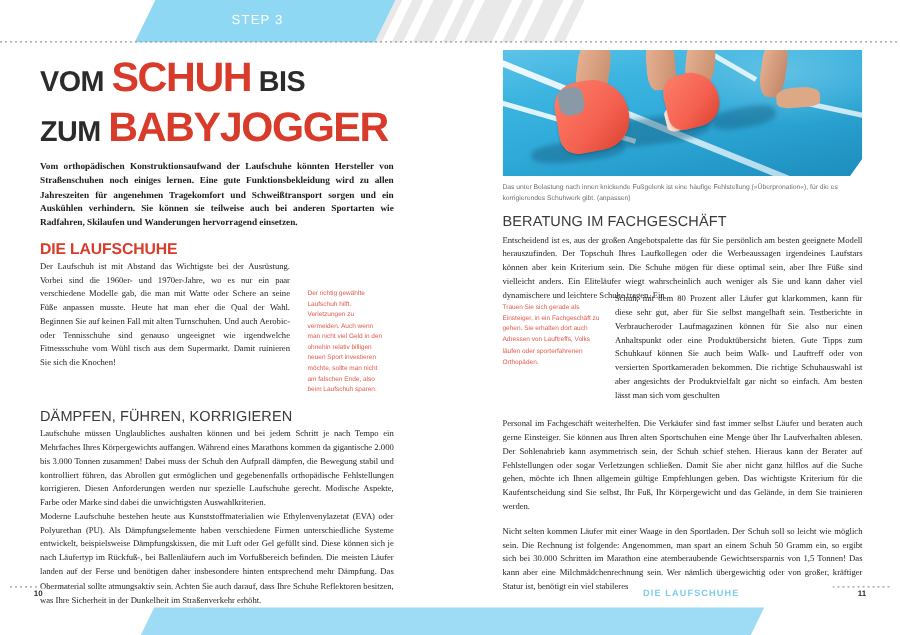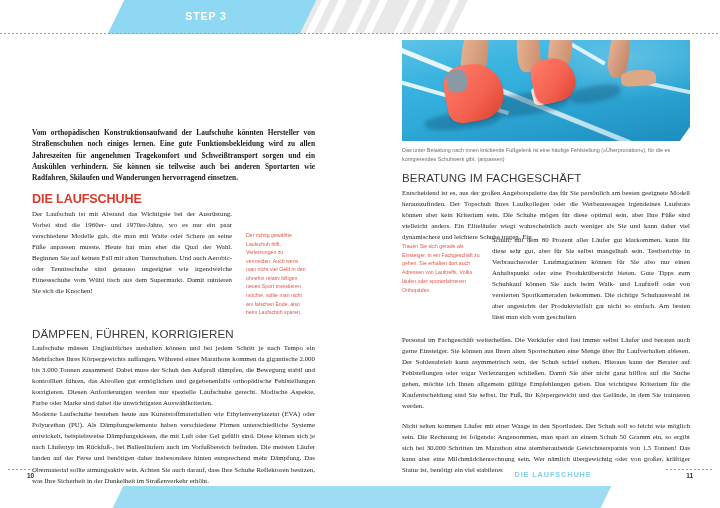--- a/index.html
+++ b/index.html
@@ -18,21 +18,21 @@
   .top-band{position:absolute;left:0;top:0;width:720px;height:34px;overflow:hidden;}
   .stripe{position:absolute;top:-16px;height:64px;background:#e9e9e9;transform:skewX(-26deg);}
   .step-chip{
     position:absolute;top:0;height:34px;
     background:#8ed8f3;transform:skewX(-26deg);
   }
   .step-label{
     position:absolute;top:10px;left:146px;width:120px;
     transform:skewX(0deg);
     font-family:"Liberation Sans",sans-serif;
-    font-weight:bold;font-size:10.5px;letter-spacing:.9px;
+    font-weight:normal;font-size:10.5px;letter-spacing:.9px;
     color:#ffffff;text-align:center;
   }
   .runhead{
     position:absolute;top:11px;right:28px;
     font-family:"Liberation Sans",sans-serif;
     font-weight:bold;font-size:8px;letter-spacing:.75px;
     color:#7ecdec;text-align:right;
   }
   .dotrule-top{
     position:absolute;left:0;top:33px;width:720px;height:1px;
@@ -216,20 +216,28 @@
     <div class="stripe" style="left:410px;width:9px;"></div>
     <div class="stripe" style="left:427px;width:16px;"></div>
     <div class="stripe" style="left:451px;width:9px;"></div>
     <div class="step-chip" style="left:116px;width:192px;"></div>
     <div class="step-label">STEP 3</div>
   </div>
   <div class="dotrule-top"></div>
 
   <div class="page-left">
 
+    <div class="headline">
+      <div class="hl-line l1">
+        <span class="hl-sm">VOM </span><span class="hl-big">SCHUH</span><span class="hl-sm"> BIS</span>
+      </div>
+      <div class="hl-line l2">
+        <span class="hl-sm">ZUM </span><span class="hl-big">BABYJOGGER</span>
+      </div>
+    </div>
 
     <div class="intro">Vom orthopädischen Konstruktionsaufwand der Laufschuhe könnten Hersteller von Straßenschuhen noch einiges lernen. Eine gute Funktionsbekleidung wird zu allen Jahreszeiten für angenehmen Tragekomfort und Schweißtransport sorgen und ein Auskühlen verhindern. Sie können sie teilweise auch bei anderen Sportarten wie Radfahren, Skilaufen und Wanderungen hervorragend einsetzen.</div>
 
     <div class="h2 sec-laufschuhe">DIE LAUFSCHUHE</div>
     <div class="body-1">Der Laufschuh ist mit Abstand das Wichtigste bei der Ausrüstung. Vorbei sind die 1960er- und 1970er-Jahre, wo es nur ein paar verschiedene Modelle gab, die man mit Watte oder Schere an seine Füße anpassen musste. Heute hat man eher die Qual der Wahl. Beginnen Sie auf keinen Fall mit alten Turnschuhen. Und auch Aerobic- oder Tennisschuhe sind genauso ungeeignet wie irgendwelche Fitnessschuhe vom Wühl tisch aus dem Supermarkt. Damit ruinieren Sie sich die Knochen!</div>
 
     <div class="note-left">Der richtig gewählte Laufschuh hilft, Verletzungen zu vermeiden. Auch wenn man nicht viel Geld in den ohnehin relativ billigen neuen Sport investieren möchte, sollte man nicht am falschen Ende, also beim Laufschuh sparen.</div>
 
     <div class="h2 plain sec-daempfen">DÄMPFEN, FÜHREN, KORRIGIEREN</div>
     <div class="body-2">

